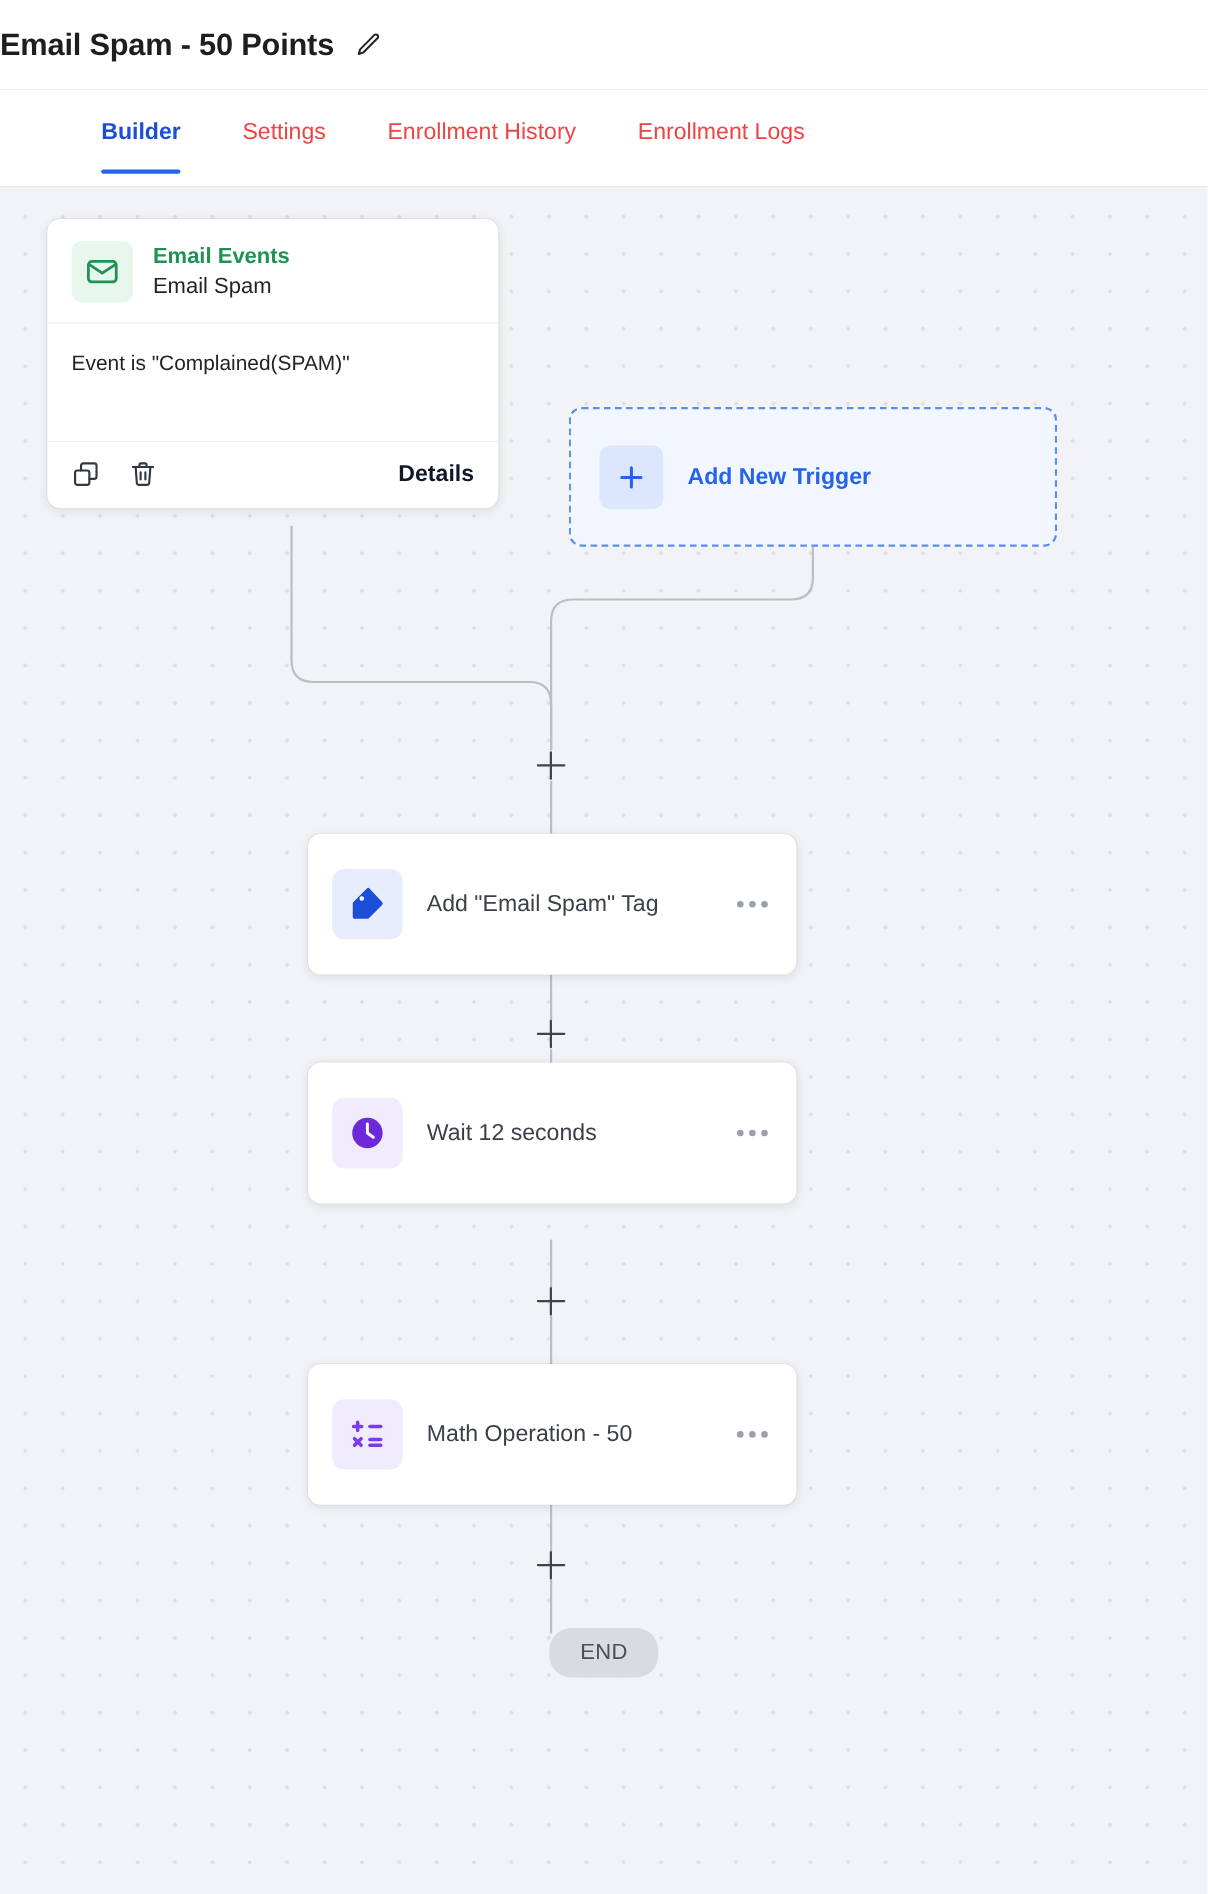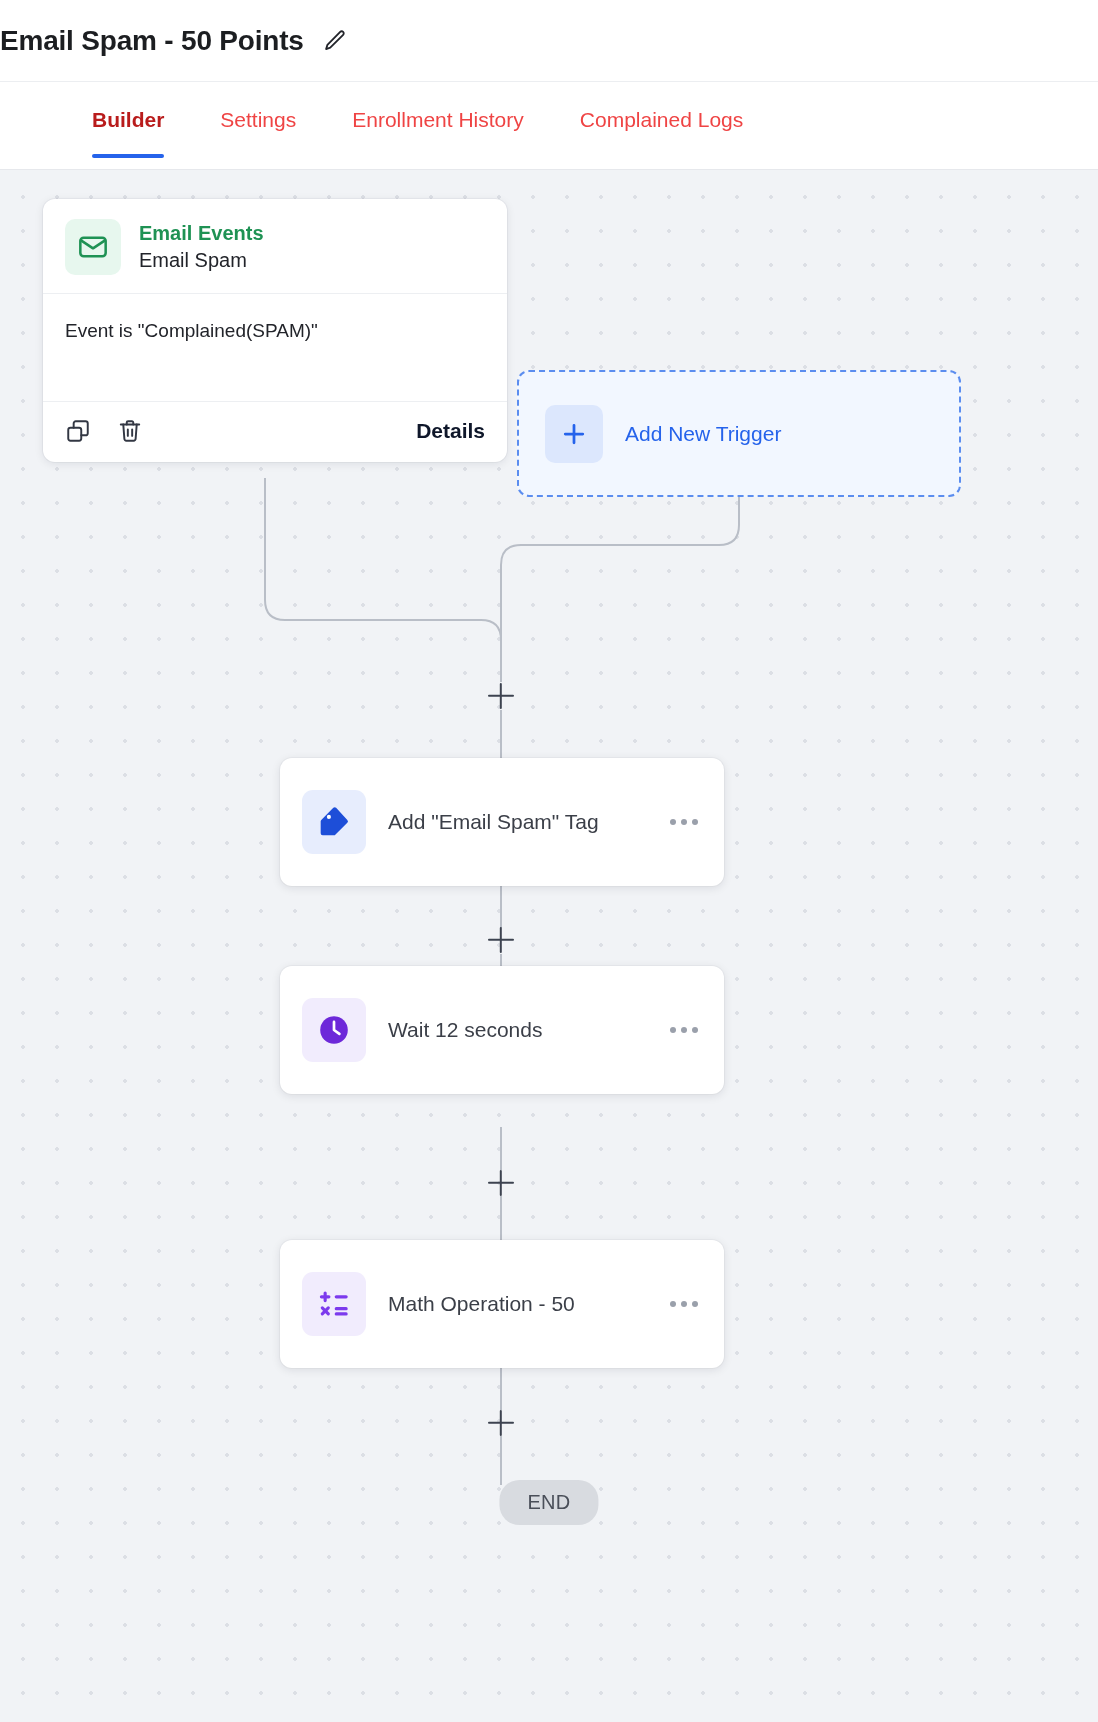--- a/index.html
+++ b/index.html
@@ -40,21 +40,21 @@
     position: relative;
   }
   .tab {
     font-size: 21px;
     color: #ef4444;
     padding-bottom: 26px;
     cursor: pointer;
     position: relative;
     white-space: nowrap;
   }
-  .tab.active { color: #b91c1c; font-weight: 600; }
+  .tab.active { color: #1d4ed8; font-weight: 600; }
   .tab.active::after {
     content: "";
     position: absolute;
     left: 0; right: 0; bottom: 0;
     height: 4px;
     background: #2563eb;
     border-radius: 2px;
   }
 
   
@@ -68,21 +68,21 @@
     background-position: 6px 10px;
     overflow: hidden;
   }
 
   .edges { position: absolute; inset: 0; pointer-events: none; }
 
   
   .trigger-card {
     position: absolute;
     left: 43px; top: 29px;
-    width: 464px;
+    width: 410px;
     background: #ffffff;
     border-radius: 12px;
     box-shadow: 0 2px 10px rgba(16,24,40,0.09), 0 0 0 1px rgba(16,24,40,0.04);
     overflow: hidden;
   }
   .trigger-head { display: flex; align-items: center; gap: 18px; padding: 20px 22px 18px 22px; }
   .trigger-icon-box {
     width: 56px; height: 56px; flex: 0 0 56px;
     background: #e7f7ee;
     border-radius: 10px;
@@ -119,21 +119,21 @@
     padding-left: 26px;
     gap: 22px;
     cursor: pointer;
   }
   .add-trigger-plus-box {
     width: 58px; height: 58px;
     background: #dce7fd;
     border-radius: 10px;
     display: flex; align-items: center; justify-content: center;
   }
-  .add-trigger-label { font-size: 21px; font-weight: 400; color: #2563eb; }
+  .add-trigger-label { font-size: 21px; font-weight: 700; color: #2563eb; }
 
   
   .plus-node {
     position: absolute;
     width: 26px; height: 26px;
     transform: translate(-50%, -50%);
     cursor: pointer;
   }
   .plus-node::before, .plus-node::after {
     content: "";
@@ -193,21 +193,21 @@
     <svg class="edit-pencil" viewBox="0 0 24 24" fill="none" stroke="#22242a" stroke-width="1.7" stroke-linecap="round" stroke-linejoin="round">
       <path d="M16.8 3.6a1.9 1.9 0 0 1 2.7 2.7L7.6 18.2 3.8 19.4l1.2-3.8z"></path>
     </svg>
   </div>
 </div>
 
 <div class="tabs">
   <div class="tab active">Builder</div>
   <div class="tab">Settings</div>
   <div class="tab">Enrollment History</div>
-  <div class="tab">Complained Logs</div>
+  <div class="tab">Enrollment Logs</div>
 </div>
 
 <div class="canvas">
 
   <svg class="edges" width="1098" height="1552">
 
     <path d="M265 308 L265 430 Q265 450 285 450 L481 450 Q501 450 501 470 L501 512" fill="none" stroke="#b9bec7" stroke-width="2"></path>
 
     <path d="M739 327 L739 355 Q739 375 719 375 L521 375 Q501 375 501 395 L501 512" fill="none" stroke="#b9bec7" stroke-width="2"></path>
 

